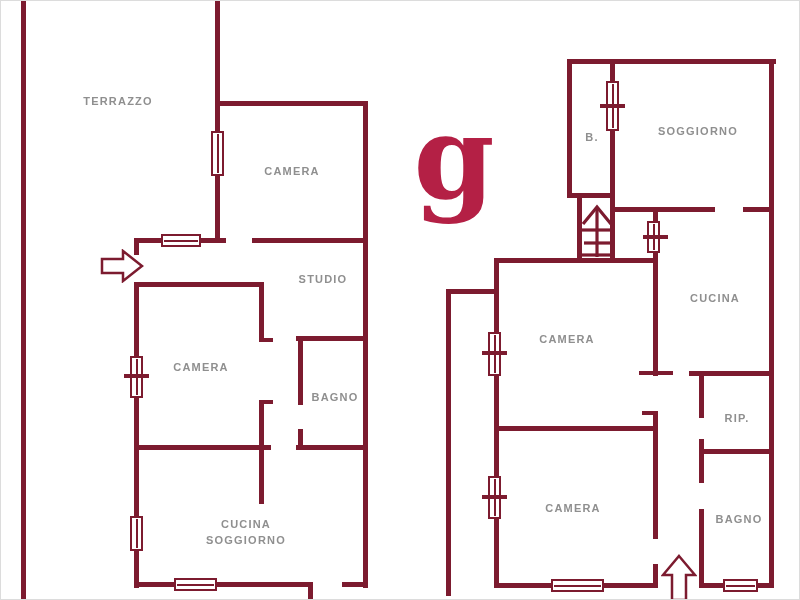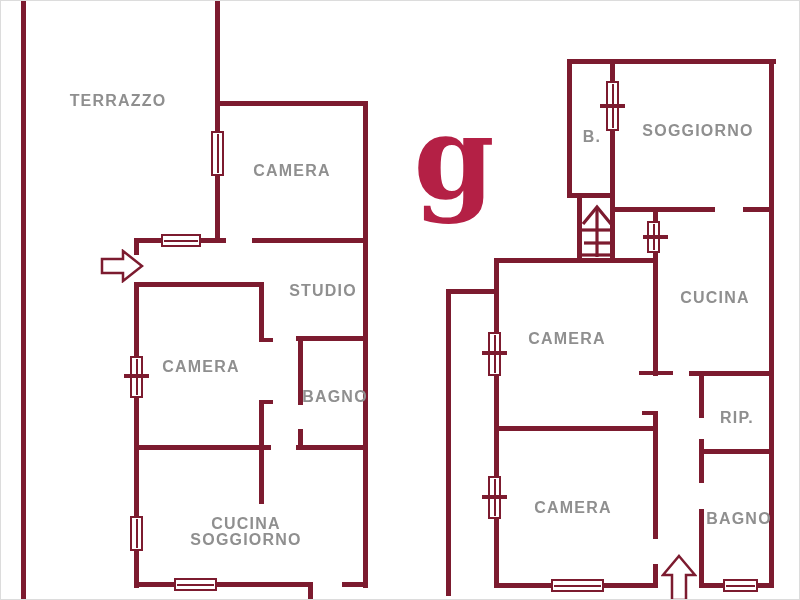--- a/index.html
+++ b/index.html
@@ -8,21 +8,21 @@
     overflow:hidden;box-sizing:border-box;border:1px solid #dcdcdc;
     font-family:"Liberation Sans",sans-serif;
   }
   .wall{position:absolute;background:#7c1b2f;}
   .tick{position:absolute;background:#7c1b2f;}
   .win{position:absolute;background:#ffffff;border:2px solid #7c1b2f;box-sizing:border-box;}
   .win.h::after{content:"";position:absolute;left:1px;right:1px;top:50%;margin-top:-1px;height:2px;background:#7c1b2f;}
   .win.v::after{content:"";position:absolute;top:1px;bottom:1px;left:50%;margin-left:-1px;width:2px;background:#7c1b2f;}
   .room-label{
     position:absolute;transform:translate(-50%,-50%);
-    font-weight:bold;font-size:16px;letter-spacing:1.2px;
+    font-weight:bold;font-size:11px;letter-spacing:1.2px;
     color:#8f8f8f;white-space:pre-line;text-align:center;line-height:16px;
   }
   .logo-g{
     position:absolute;left:408px;top:98px;width:90px;height:125px;
     font-family:"DejaVu Serif",serif;font-weight:bold;font-size:116px;
     line-height:1.0;color:#b42045;text-align:center;
   }
   .symbol{position:absolute;}
 </style>
 </head>
@@ -109,21 +109,21 @@
     <div class="tick" style="left: 258px; top: 399px; width: 14px; height: 4px;"></div>
     <div class="tick" style="left: 638px; top: 370px; width: 34px; height: 4px;"></div>
     <div class="tick" style="left: 641px; top: 410px; width: 13px; height: 4px;"></div>
     <div class="tick" style="left: 123px; top: 373px; width: 25px; height: 4px;"></div>
     <div class="tick" style="left: 599px; top: 103px; width: 25px; height: 4px;"></div>
     <div class="tick" style="left: 642px; top: 234px; width: 25px; height: 4px;"></div>
     <div class="tick" style="left: 481px; top: 350px; width: 25px; height: 4px;"></div>
     <div class="tick" style="left: 481px; top: 494px; width: 25px; height: 4px;"></div>
     <div class="room-label" style="left: 117px; top: 100px;">TERRAZZO</div>
     <div class="room-label" style="left: 291px; top: 170px;">CAMERA</div>
-    <div class="room-label" style="left: 322px; top: 290px;">STUDIO</div>
+    <div class="room-label" style="left: 322px; top: 278px;">STUDIO</div>
     <div class="room-label" style="left: 200px; top: 366px;">CAMERA</div>
     <div class="room-label" style="left: 334px; top: 396px;">BAGNO</div>
     <div class="room-label" style="left: 245px; top: 531px;">CUCINA
 SOGGIORNO</div>
     <div class="room-label" style="left: 591px; top: 136px;">B.</div>
     <div class="room-label" style="left: 697px; top: 130px;">SOGGIORNO</div>
     <div class="room-label" style="left: 714px; top: 297px;">CUCINA</div>
     <div class="room-label" style="left: 566px; top: 338px;">CAMERA</div>
     <div class="room-label" style="left: 736px; top: 417px;">RIP.</div>
     <div class="room-label" style="left: 572px; top: 507px;">CAMERA</div>

